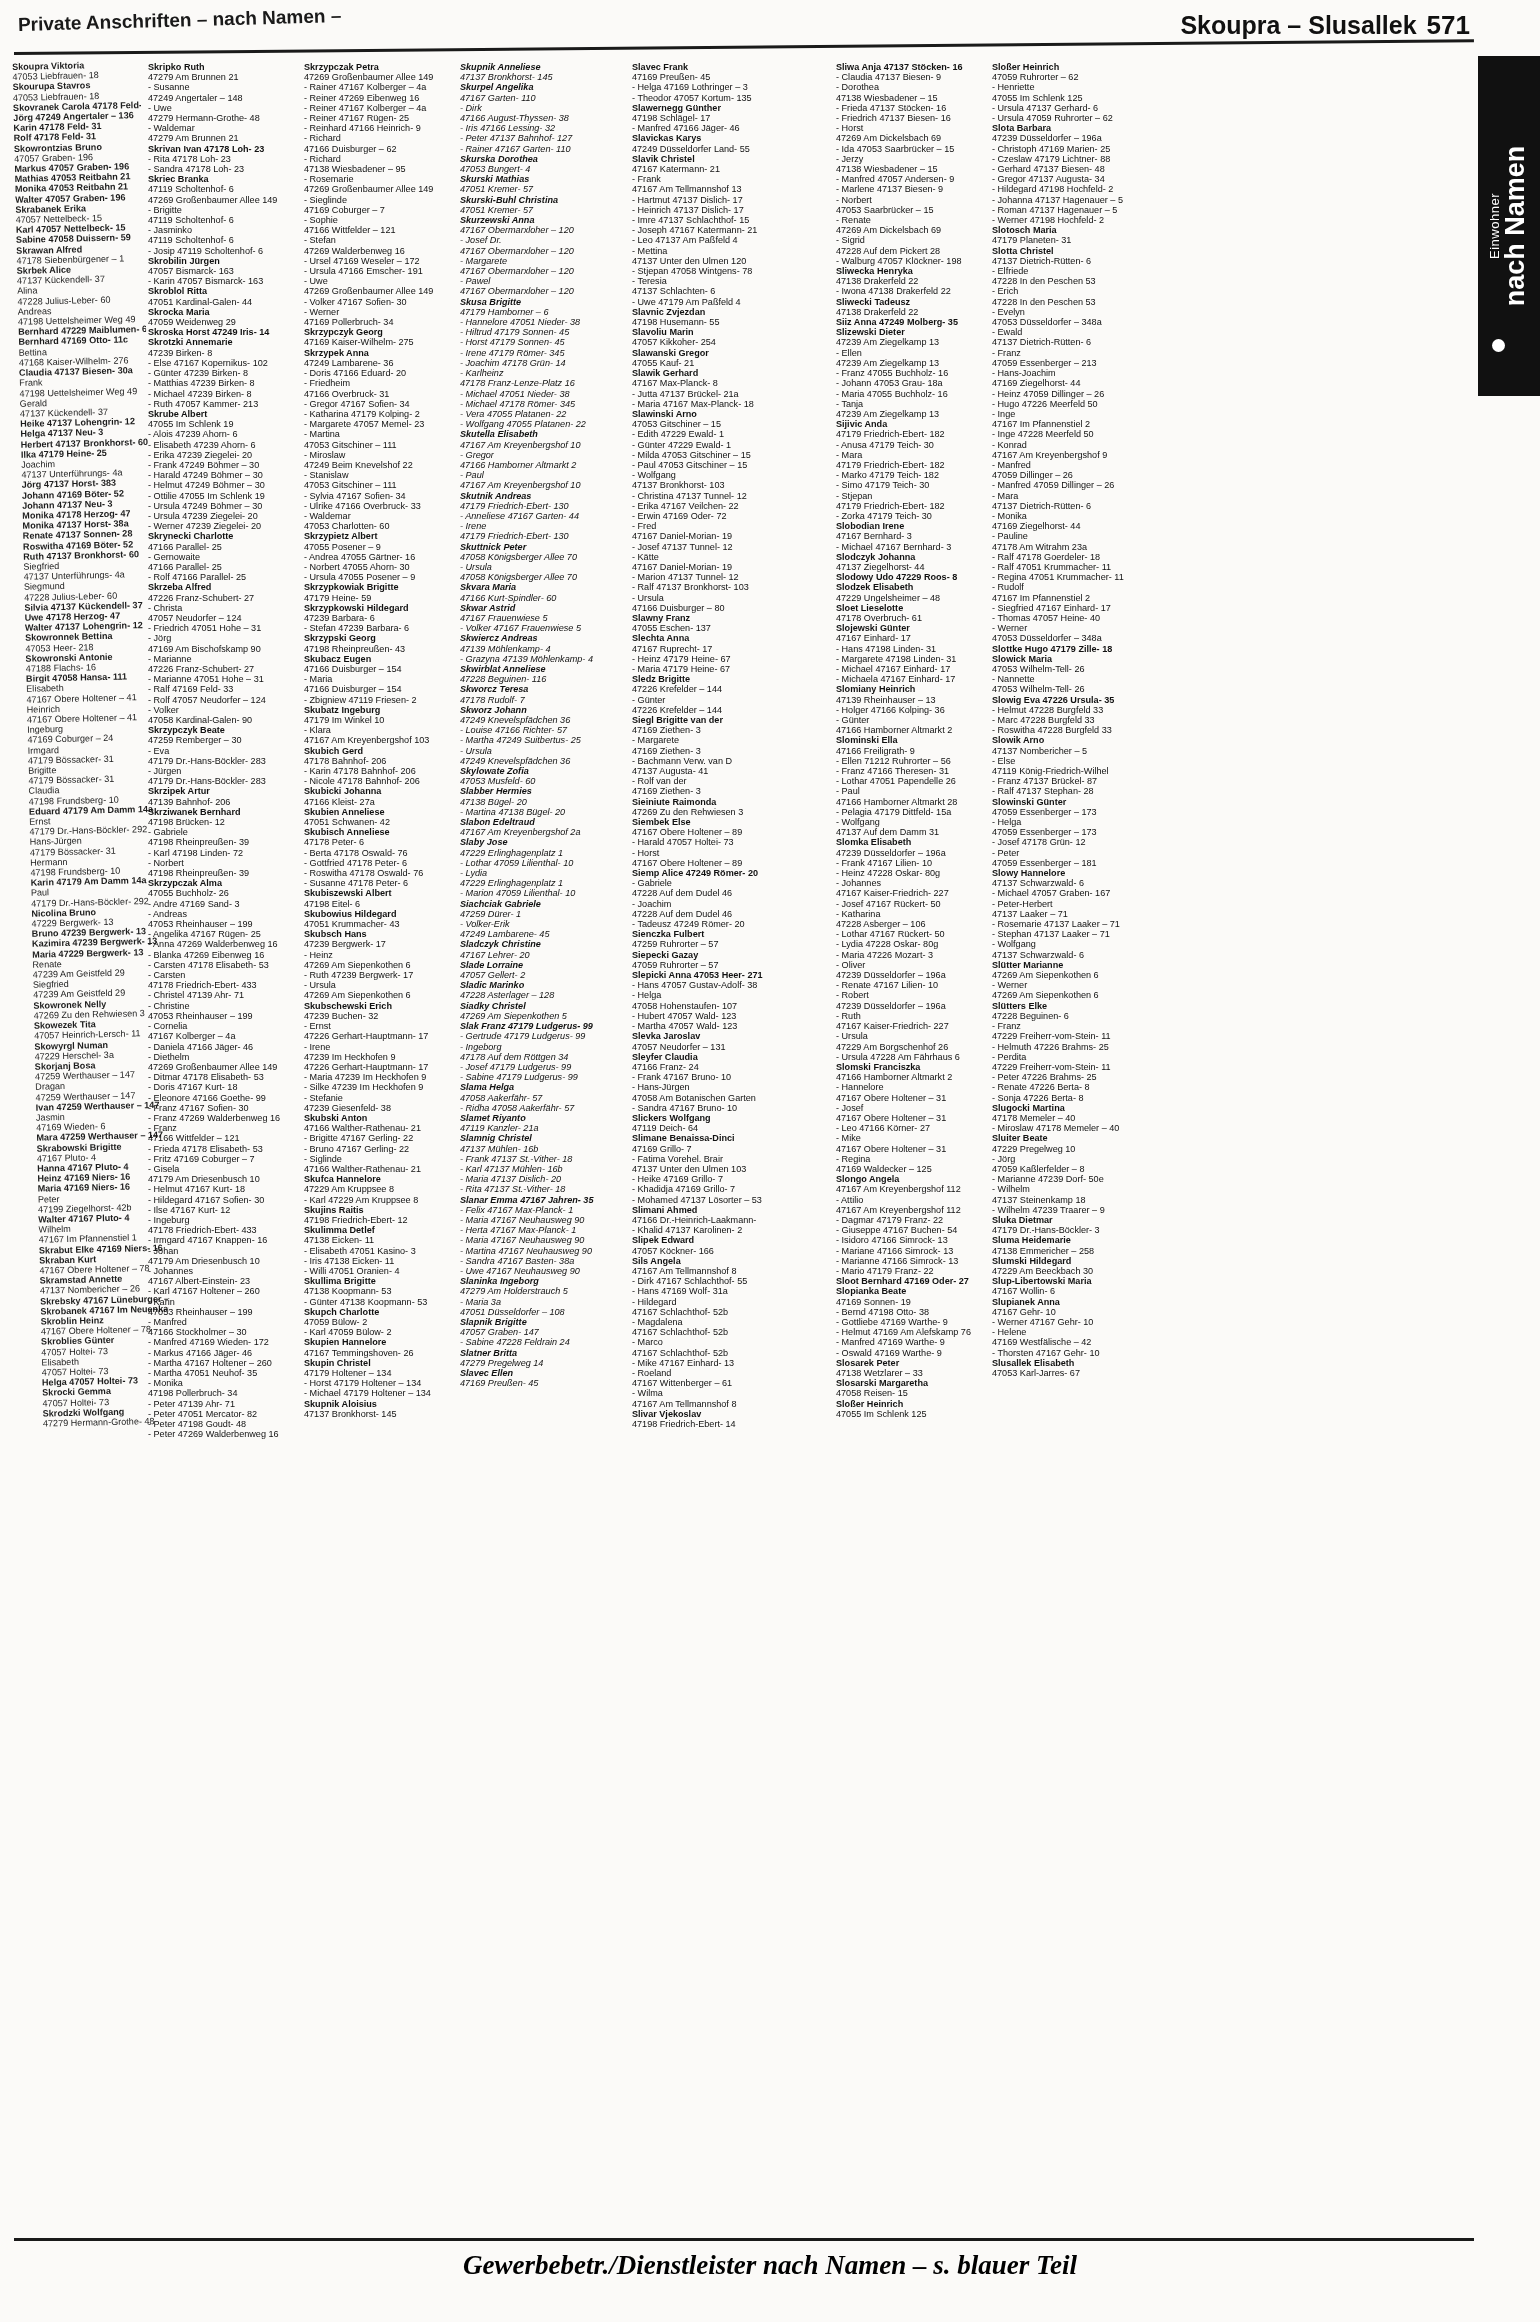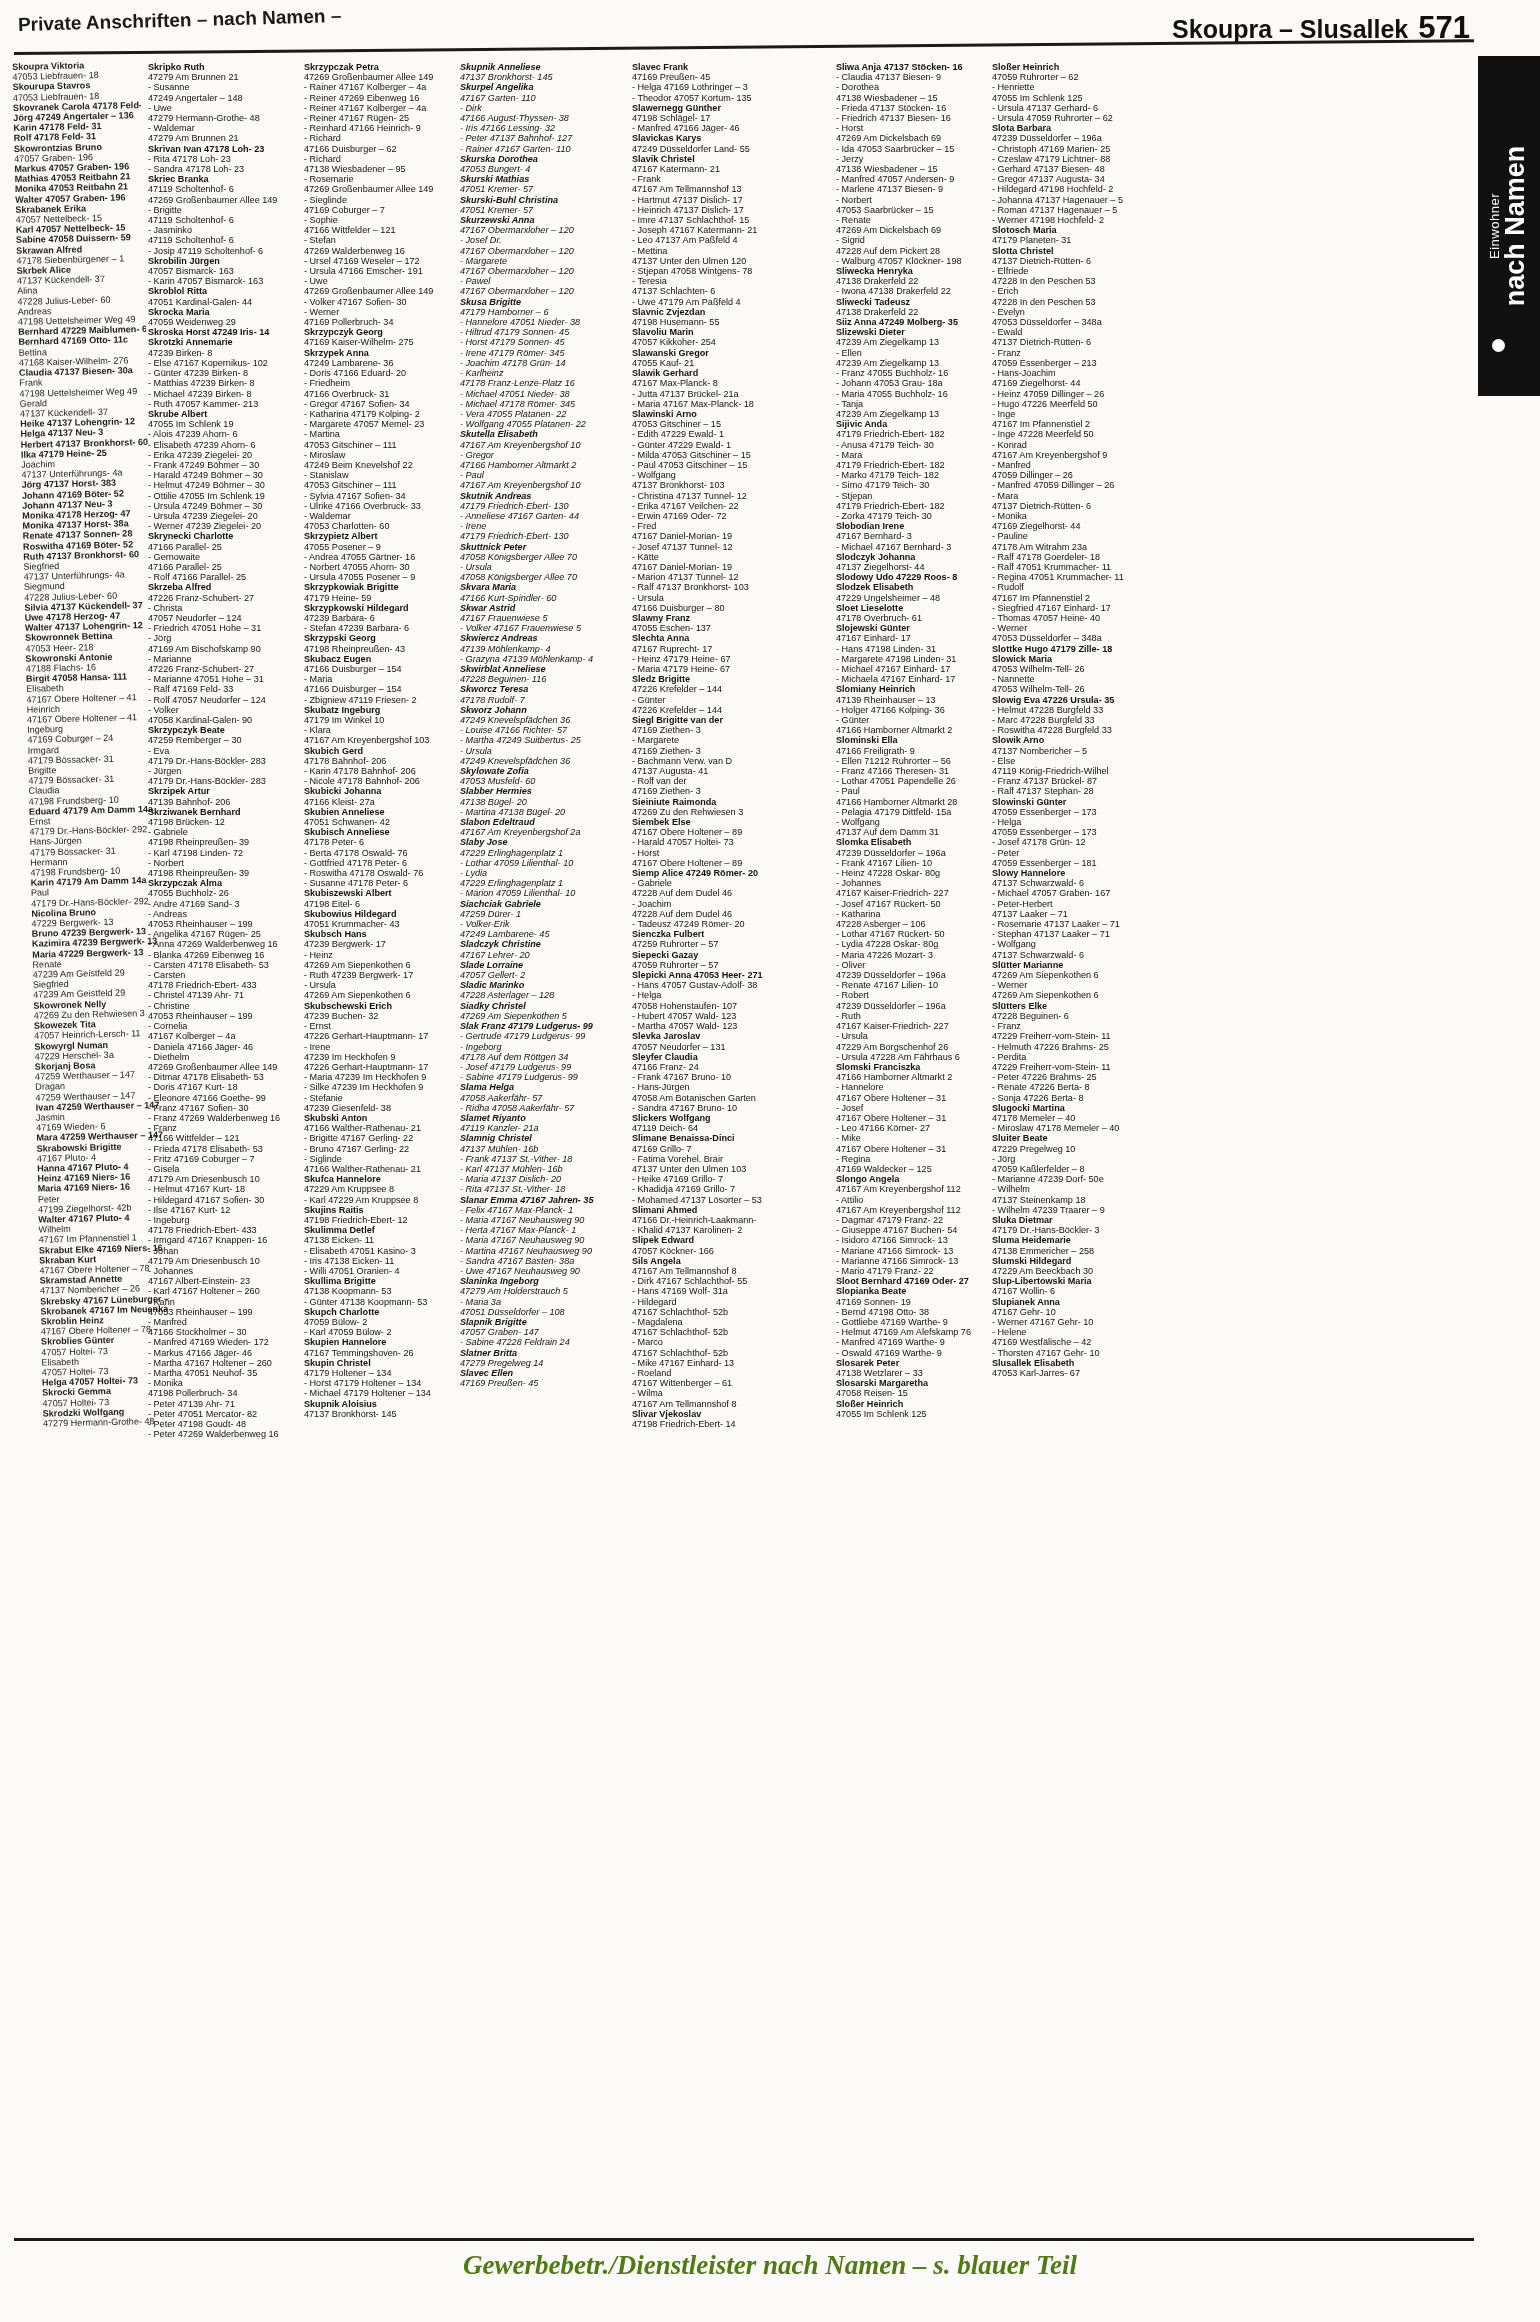--- a/index.html
+++ b/index.html
@@ -23,31 +23,31 @@
     position:absolute;left:18px;top:14px;
     font-size:19px;font-weight:bold;color:#1a1a1a;
     transform:rotate(-1.6deg);transform-origin:left center;
     white-space:nowrap;
   }
   .header-right{
     position:absolute;right:70px;top:10px;
     font-size:25px;font-weight:bold;color:#111;
     white-space:nowrap;
   }
-  .header-right .pageno{font-size:31px;margin-left:10px;}
+  .header-right .pageno{font-size:26px;margin-left:10px;}
   .rule{
     position:absolute;left:14px;top:52px;width:1460px;height:3px;background:#1a1a1a;
     transform:rotate(-0.5deg);transform-origin:left center;
   }
   .rule-bottom{
     position:absolute;left:14px;top:2238px;width:1460px;height:3px;background:#1a1a1a;
   }
   .footer{
     position:absolute;left:0;top:2250px;width:1540px;text-align:center;
-    font-size:27px;font-style:italic;font-weight:bold;color:#4d7c0f;
+    font-size:27px;font-style:italic;font-weight:bold;color:#000000;
     font-family:"Liberation Serif", serif;
   }
   
   .tab{
     position:absolute;right:0;top:56px;width:62px;height:340px;
     background:#111;color:#fff;
   }
   .tab .vtext{
     position:absolute;left:50%;top:50%;
     transform:translate(-50%,-50%) rotate(-90deg);

